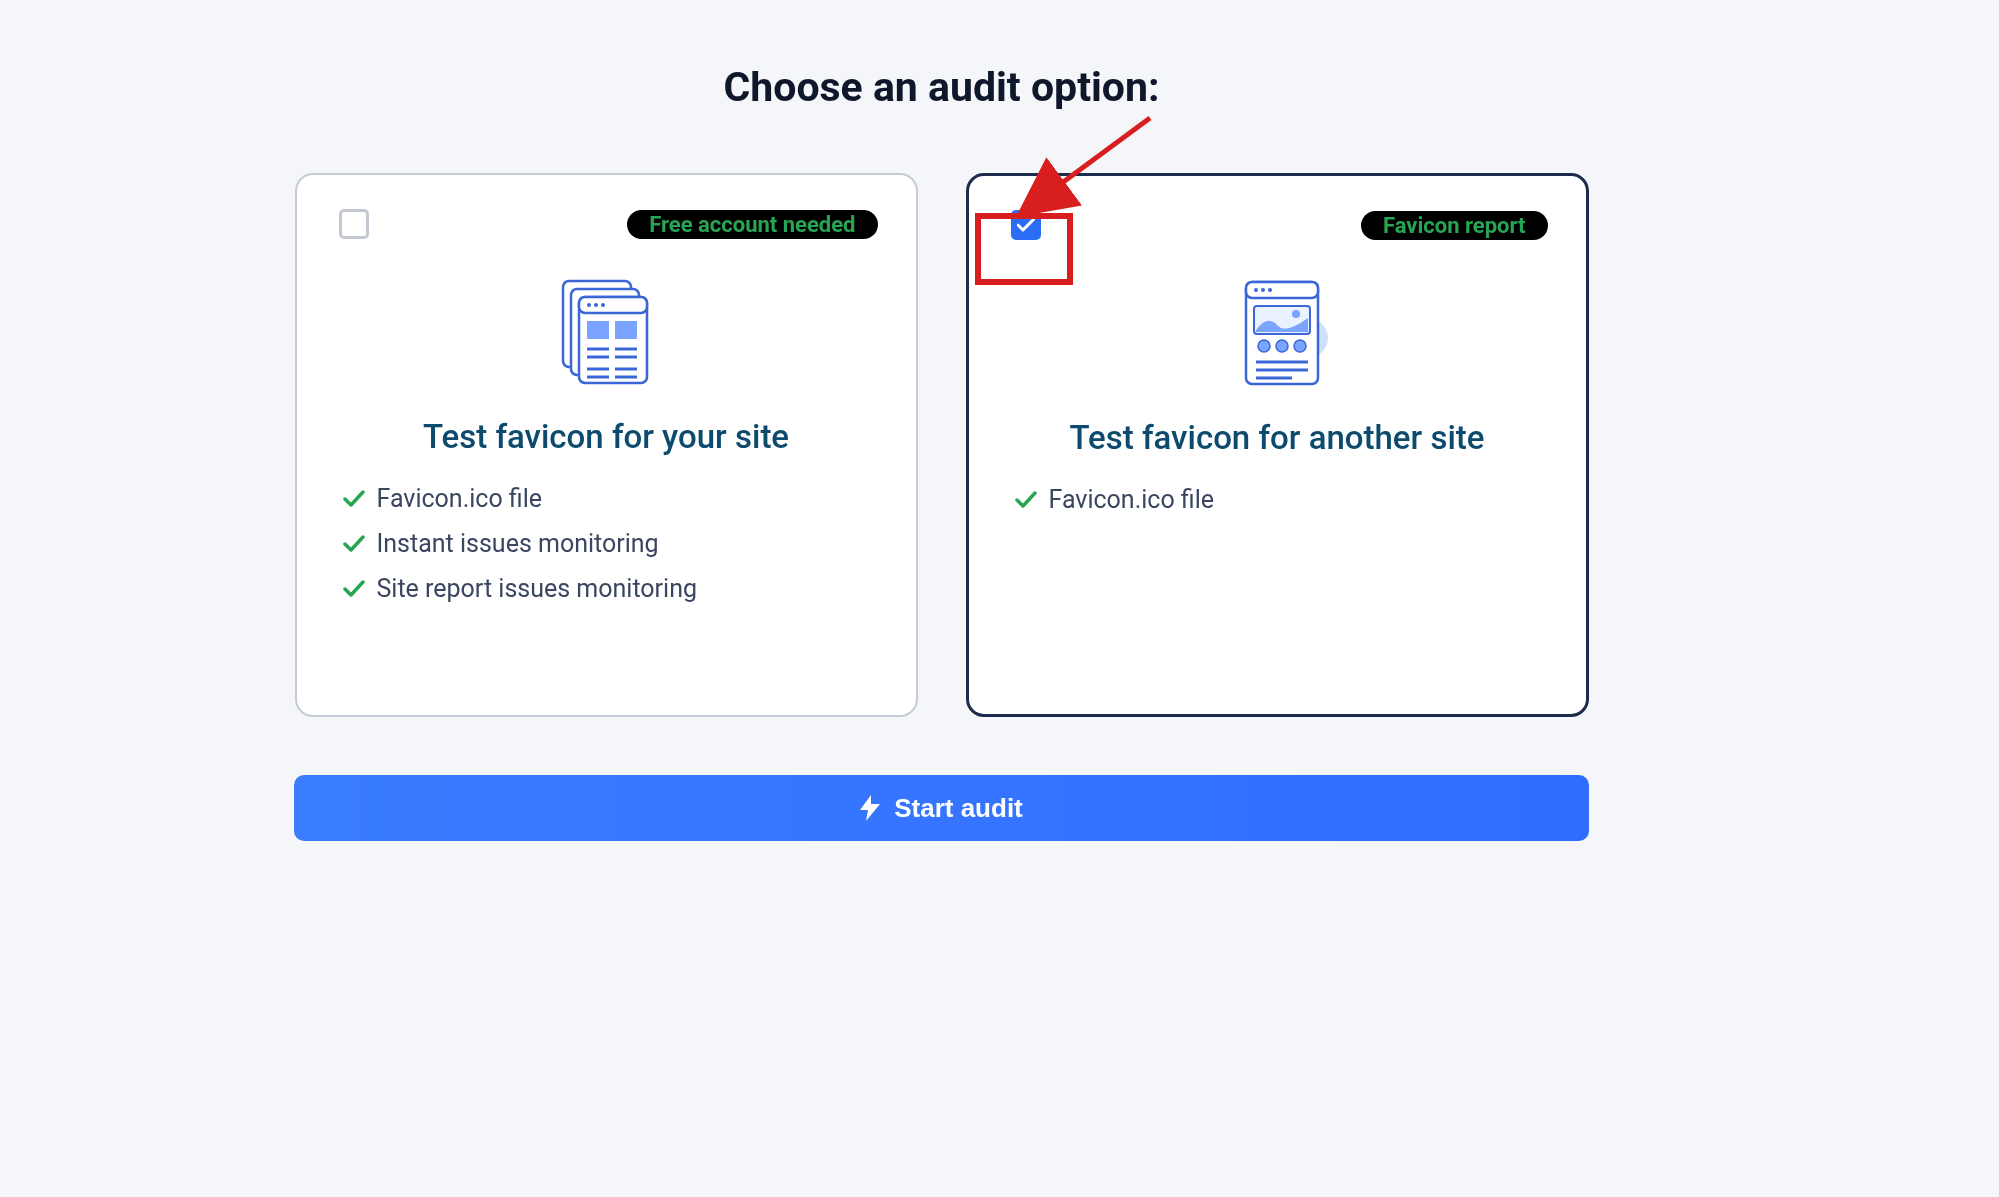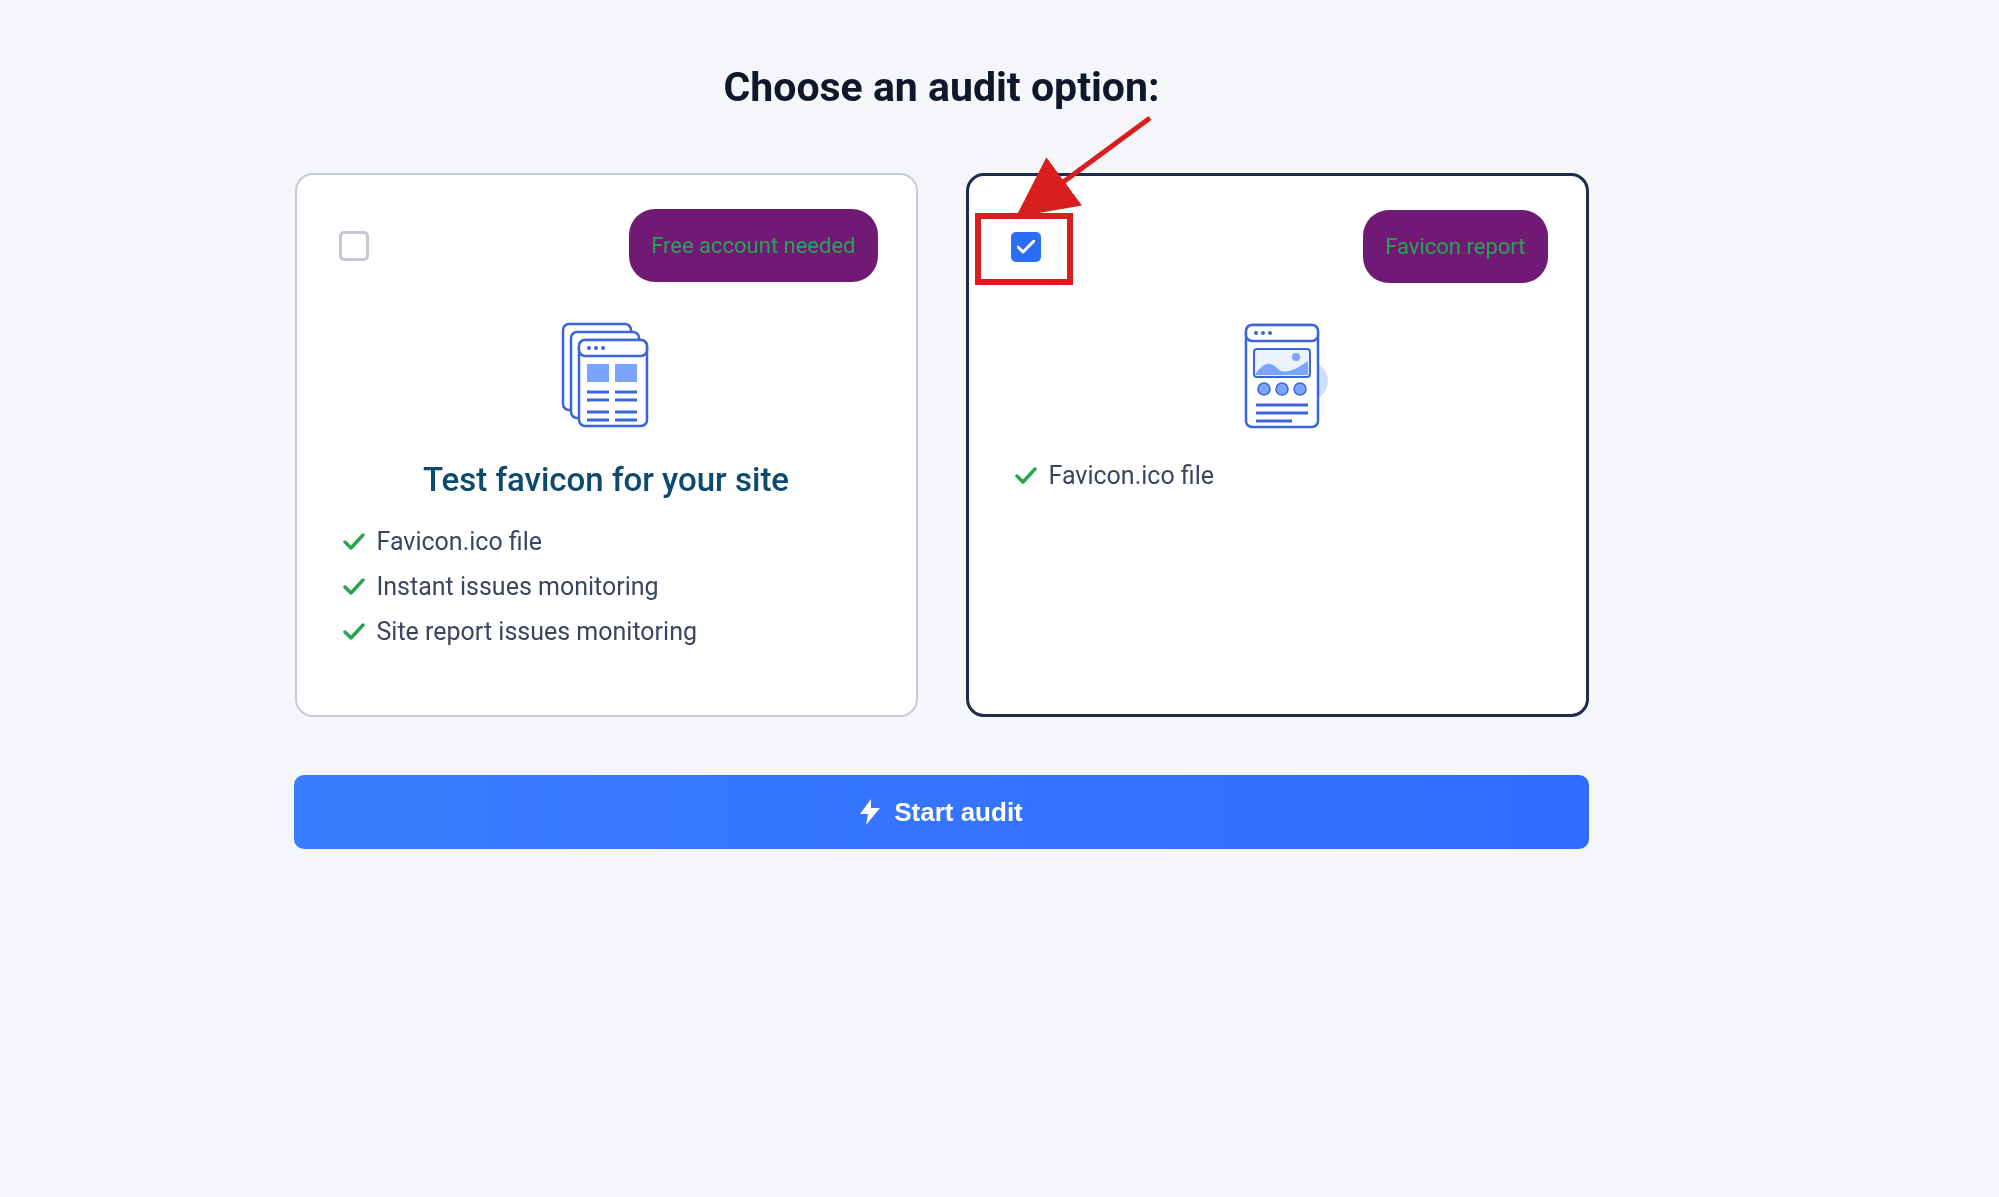--- a/index.html
+++ b/index.html
@@ -59,25 +59,25 @@
     justify-content: center;
     margin-left: 4px;
   }
   .checkbox.checked {
     background: #2a6ef6;
     border-color: #2a6ef6;
   }
   .checkbox.checked svg { display: block; }
   .checkbox svg { display: none; }
   .badge {
-    background: #701a75;
+    background: #000000;
     color: #28a552;
-    font-weight: 400;
+    font-weight: 700;
     font-size: 22px;
-    padding: 24px 22px;
+    padding: 2px 22px;
     border-radius: 26px;
   }
   .illus {
     height: 150px;
     display: flex;
     align-items: center;
     justify-content: center;
     margin-bottom: 10px;
   }
   .card-title {
@@ -97,21 +97,21 @@
     gap: 12px;
     font-size: 25px;
     color: #3a4560;
     margin-bottom: 16px;
   }
   .check-icon {
     flex: 0 0 auto;
   }
   .start-btn {
     width: 100%;
-    height: 74px;
+    height: 66px;
     background: linear-gradient(90deg, #3a7cff 0%, #2f6dff 100%);
     border: none;
     border-radius: 10px;
     color: #fff;
     font-size: 26px;
     font-weight: 600;
     display: flex;
     align-items: center;
     justify-content: center;
     gap: 14px;
@@ -214,20 +214,21 @@
 
           <circle cx="52" cy="78" r="6" fill="#7aa4ff" stroke="#3a66d8" stroke-width="1.5"></circle>
           <circle cx="70" cy="78" r="6" fill="#7aa4ff" stroke="#3a66d8" stroke-width="1.5"></circle>
           <circle cx="88" cy="78" r="6" fill="#7aa4ff" stroke="#3a66d8" stroke-width="1.5"></circle>
 
           <line x1="44" y1="94" x2="96" y2="94" stroke="#3a66d8" stroke-width="3"></line>
           <line x1="44" y1="102" x2="96" y2="102" stroke="#3a66d8" stroke-width="3"></line>
           <line x1="44" y1="110" x2="80" y2="110" stroke="#3a66d8" stroke-width="3"></line>
         </svg>
       </div>
+      <h2 class="card-title">Test favicon for another site</h2>
       <ul class="features">
         <li>
           <svg class="check-icon" width="22" height="18" viewBox="0 0 22 18">
               <path d="M2 9 L8 15 L20 2" stroke="#28a552" stroke-width="3.5" fill="none" stroke-linecap="round" stroke-linejoin="round"></path>
             </svg>
           <span>Favicon.ico file</span>
         </li>
       </ul>
     </div>
 

